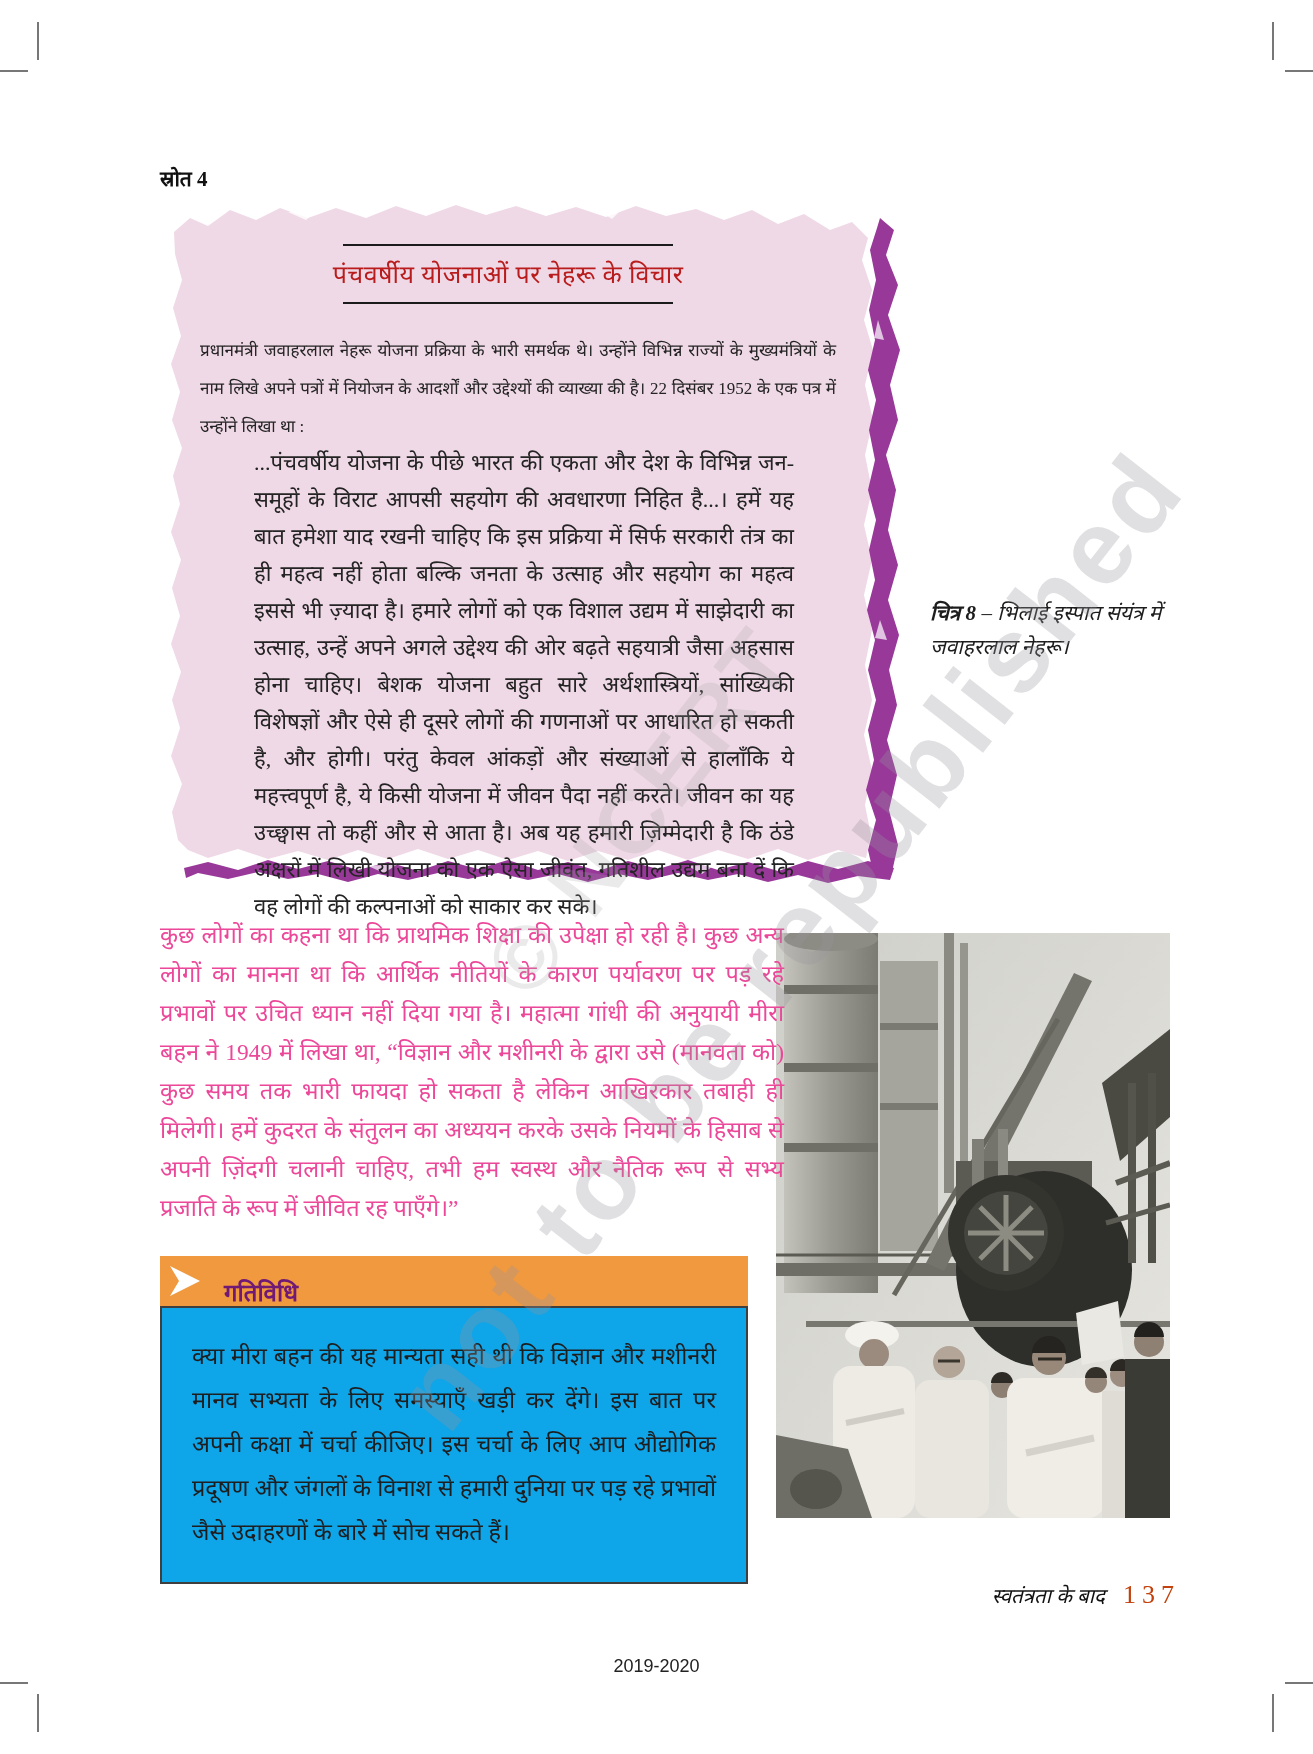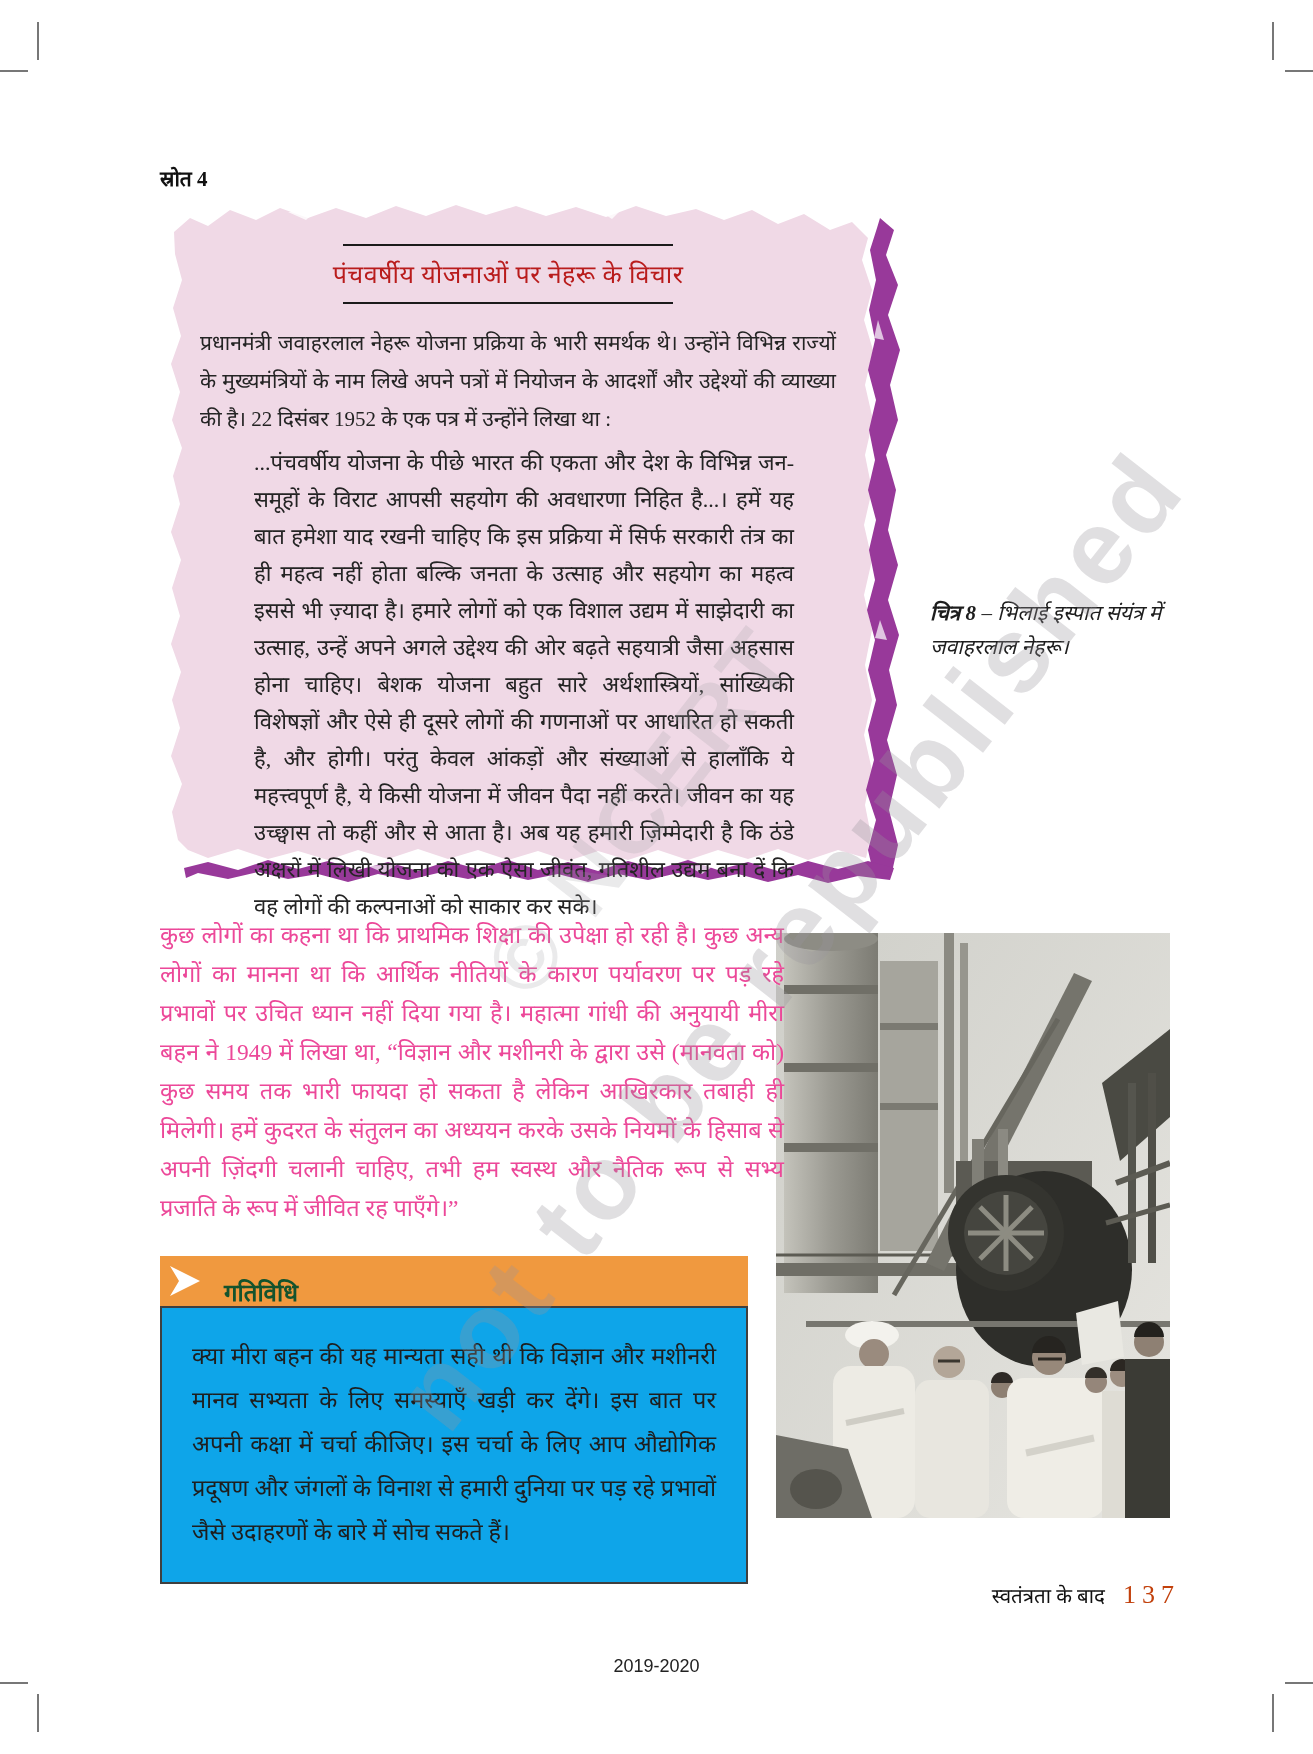--- a/index.html
+++ b/index.html
@@ -32,22 +32,22 @@
   }
   .box-title-wrap{
     position:absolute;left:70px;top:44px;width:540px;
     text-align:center;
   }
   .title-rule{width:330px;height:0;border-top:2px solid #1b1b1b;margin:0 auto;}
   .box-title{
     font-size:25px;color:#b91c1c;padding:10px 0 12px 0;letter-spacing:0.5px;
   }
   .box-intro{
-    position:absolute;left:32px;top:124px;width:636px;
-    font-size:21px;line-height:38px;text-align:justify;color:#242424;font-family:Liberation Serif, serif;
+    position:absolute;left:32px;top:132px;width:636px;
+    font-size:17px;line-height:38px;text-align:justify;color:#242424;font-family:Liberation Serif, serif;
   }
   .box-quote{
     position:absolute;left:86px;top:244px;width:540px;
     font-size:22px;line-height:37px;text-align:justify;color:#242424;
   }
 
   
   .fig-caption{
     position:absolute;left:930px;top:596px;width:256px;z-index:2;
     font-size:21px;line-height:34px;color:#1d1d1d;
@@ -64,38 +64,38 @@
   }
 
   
   .activity{position:absolute;left:160px;top:1256px;width:588px;z-index:2;}
   .activity-header{
     height:50px;background:#F0993F;display:flex;align-items:center;
     position:relative;
   }
   .activity-arrow{margin-left:8px;}
   .activity-title{
-    margin-left:22px;font-size:24px;font-weight:bold;color:#14532d;margin-top:20px;
+    margin-left:22px;font-size:24px;font-weight:bold;color:#701a75;margin-top:20px;
   }
   .activity-body{
     border:2px solid #3f3f3f;border-top:2px solid #3f3f3f;
     background:#0ea5e9;
     padding:26px 30px 28px 30px;
     font-size:23.5px;line-height:44px;text-align:justify;color:#1e1e1e;
   }
 
   
   .photo{position:absolute;left:776px;top:933px;width:394px;height:585px;z-index:1;}
 
   
   .footer-right{
     position:absolute;left:845px;top:1580px;width:335px;
     text-align:right;z-index:2;
   }
-  .footer-section{font-size:20.5px;color:#111;}
+  .footer-section{font-size:20.5px;color:#111;font-style:italic;}
   .footer-pageno{font-size:26px;letter-spacing:6px;margin-left:14px;color:#c2410c;}
   .edition{
     position:absolute;left:0;top:1656px;width:100%;
     text-align:center;font-family:"Liberation Sans", sans-serif;
     font-size:18px;color:#222;z-index:2;
   }
 
   
   .wm{
     position:absolute;white-space:nowrap;pointer-events:none;

